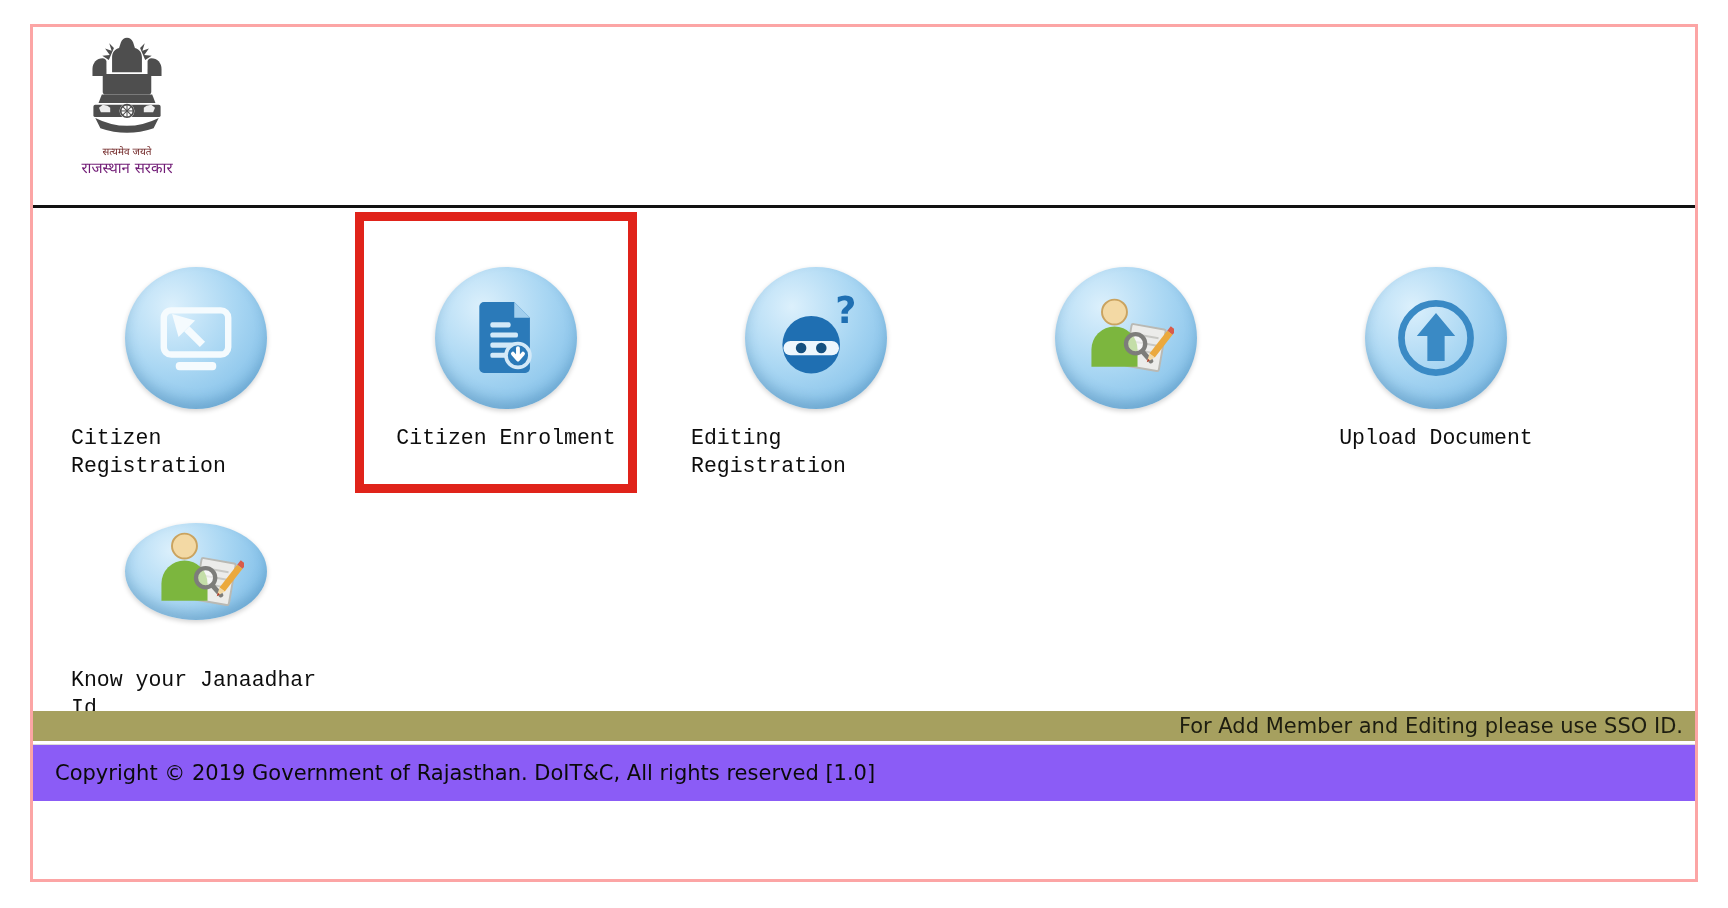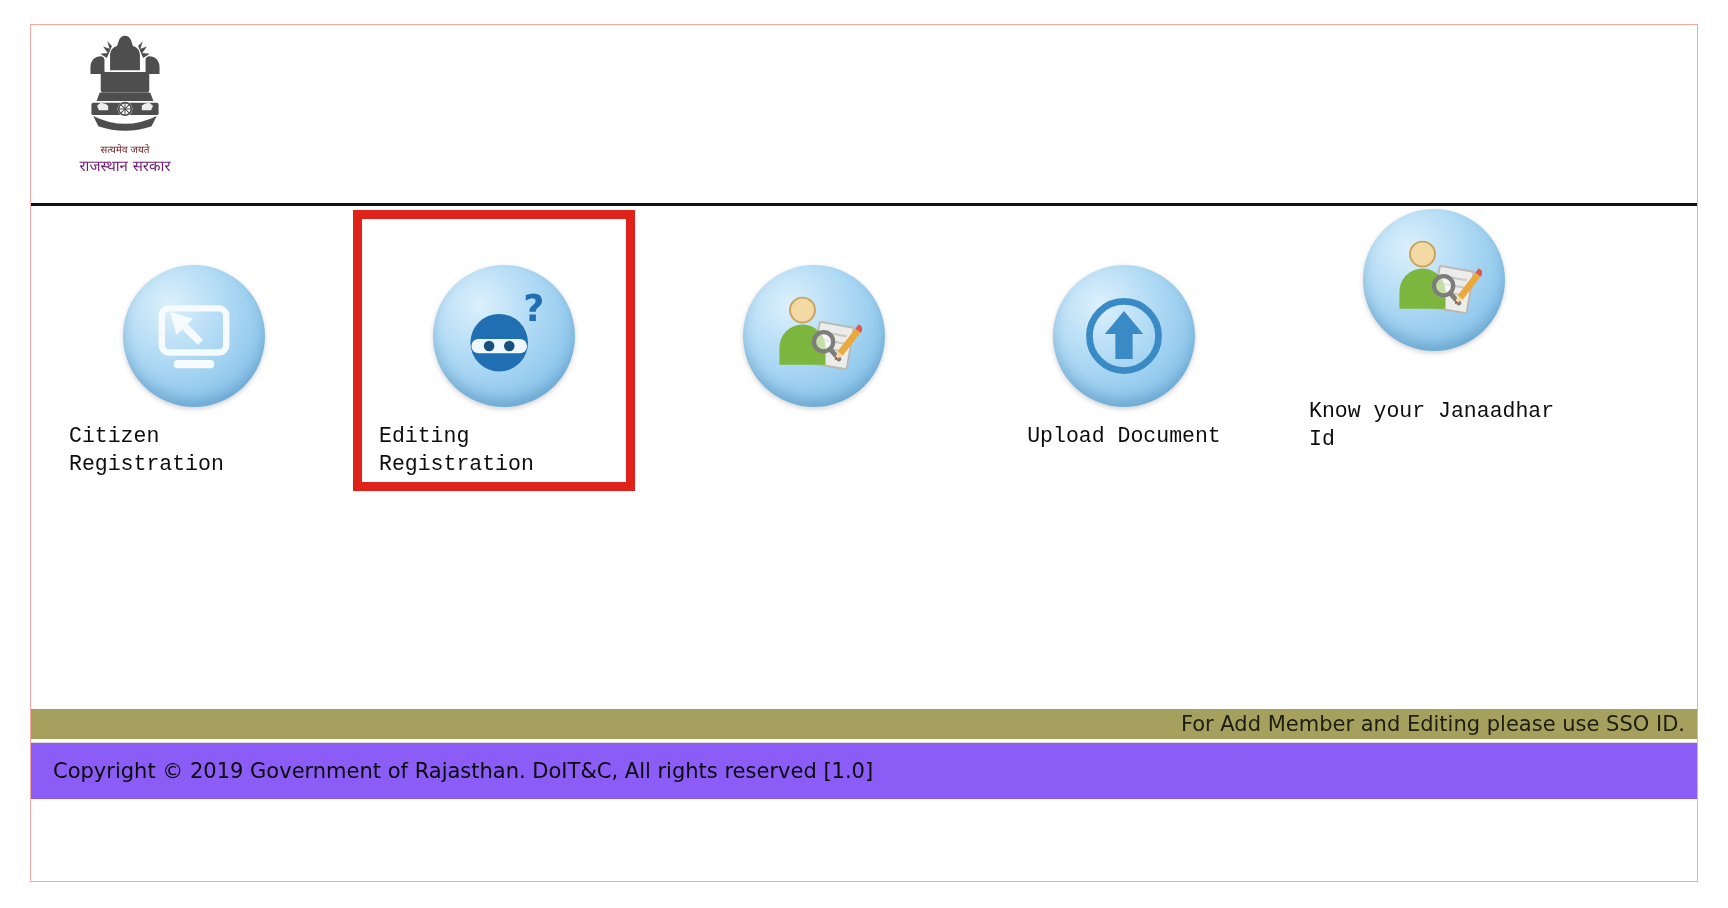--- a/index.html
+++ b/index.html
@@ -2,21 +2,21 @@
 <html><head>
 <meta charset="utf-8">
 <style>
   html,body{margin:0;padding:0;background:#ffffff;}
   body{
     width:1728px;height:908px;position:relative;overflow:hidden;
     font-family:"DejaVu Sans","Liberation Sans",sans-serif;color:#111;
   }
   .frame{
     position:absolute;left:30px;top:24px;width:1668px;height:858px;
-    border:1px solid #fca5a5;box-sizing:border-box;background:#fff;
+    border:3px solid #fca5a5;box-sizing:border-box;background:#fff;
   }
   
   .header{
     position:absolute;top:0;left:0;right:0;height:181px;
     border-bottom:3px solid #121212;box-sizing:border-box;background:#fff;
   }
   .emblem-block{
     position:absolute;left:26px;top:6px;width:136px;text-align:center;
   }
   .emblem-block svg{display:block;margin:0 auto;}
@@ -105,20 +105,35 @@
           <svg width="92" height="92" viewBox="0 0 100 100">
             <rect x="15" y="20" width="70" height="48" rx="8" fill="none" stroke="#f5fbfe" stroke-width="7"></rect>
             <line x1="40" y1="40" x2="57" y2="57" stroke="#f5fbfe" stroke-width="8"></line>
             <polygon points="24,24 49,31 31,49" fill="#f5fbfe"></polygon>
             <rect x="28" y="76" width="44" height="9" rx="4" fill="#f5fbfe"></rect>
           </svg>
         </div>
         <div class="menu-label">Citizen Registration</div>
       </div>
 
+      <div class="menu-item">
+        <div class="icon-circle">
+          <svg width="92" height="92" viewBox="0 0 100 100">
+            <path d="M26 11 h33 l17 17 v55 a5 5 0 0 1 -5 5 h-45 a5 5 0 0 1 -5 -5 v-67 a5 5 0 0 1 5 -5 z" fill="#2b7ab9"></path>
+            <path d="M59 11 l17 17 h-17 z" fill="#a2cfee"></path>
+            <rect x="33" y="33" width="22" height="5.5" rx="2" fill="#d3e9f8"></rect>
+            <rect x="33" y="44" width="30" height="5.5" rx="2" fill="#d3e9f8"></rect>
+            <rect x="33" y="55" width="30" height="5.5" rx="2" fill="#d3e9f8"></rect>
+            <rect x="33" y="66" width="18" height="5.5" rx="2" fill="#d3e9f8"></rect>
+            <circle cx="63" cy="69" r="13" fill="#2b7ab9" stroke="#d3e9f8" stroke-width="4"></circle>
+            <path d="M63 61 v11 M57.5 67 l5.5 6.5 5.5 -6.5" fill="none" stroke="#ffffff" stroke-width="4.2" stroke-linecap="round" stroke-linejoin="round"></path>
+          </svg>
+        </div>
+        <div class="menu-label">Citizen Enrolment</div>
+      </div>
 
       <div class="menu-item">
         <div class="icon-circle">
           <svg width="96" height="96" viewBox="0 0 100 100">
             <circle cx="45" cy="57" r="30" fill="#1f6fb2"></circle>
             <rect x="16" y="53" width="58" height="15" rx="7.5" fill="#eef7fd"></rect>
             <circle cx="34.5" cy="60.5" r="5.5" fill="#15507f"></circle>
             <circle cx="55.5" cy="60.5" r="5.5" fill="#15507f"></circle>
             <text x="70" y="34" font-size="38" font-weight="bold" fill="#1f6fb2" font-family="DejaVu Sans, sans-serif">?</text>
           </svg>

